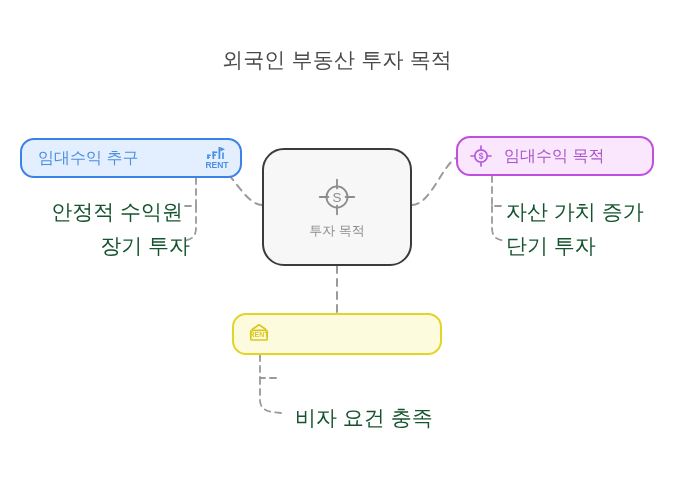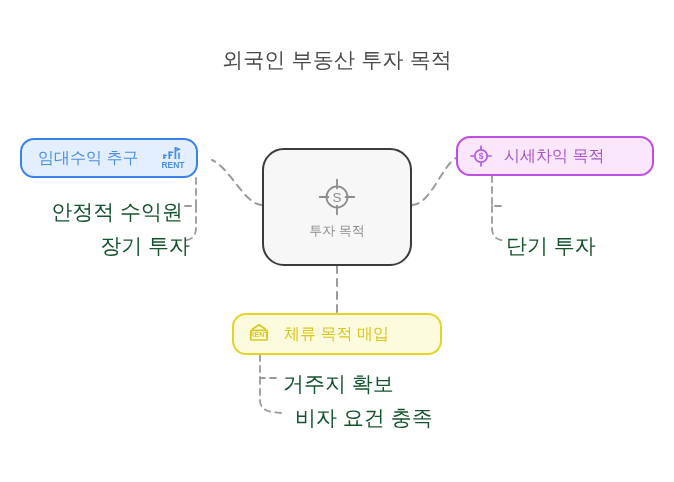--- a/index.html
+++ b/index.html
@@ -89,21 +89,21 @@
   .branch .b-icon {
     width: 26px;
     height: 26px;
     flex: 0 0 26px;
   }
 
   
   #branch-rental {
     left: 20px;
     top: 138px;
-    width: 178px;
+    width: 222px;
     height: 40px;
     border-color: #3b82e8;
     background: #e3eeff;
     padding: 0 10px 0 16px;
     justify-content: space-between;
   }
   #branch-rental .b-label { color: #4a90e2; }
 
   
   #branch-capitalgain {
@@ -222,37 +222,36 @@
     <span class="b-icon">
       <svg viewBox="0 0 26 26" width="26" height="26" fill="none" stroke="#b45be0" stroke-width="1.7" stroke-linecap="round">
         <circle cx="13" cy="13" r="6.2"></circle>
         <line x1="13" y1="3" x2="13" y2="6.4"></line>
         <line x1="13" y1="19.6" x2="13" y2="23"></line>
         <line x1="3" y1="13" x2="6.4" y2="13"></line>
         <line x1="19.6" y1="13" x2="23" y2="13"></line>
         <text x="13" y="16.4" font-family="'Liberation Sans', sans-serif" font-size="8.5" font-weight="bold" fill="#b45be0" stroke="none" text-anchor="middle">$</text>
       </svg>
     </span>
-    <span class="b-label">시세차익 목적</span>
+    <span class="b-label">임대수익 목적</span>
   </div>
 
   <div class="branch" id="branch-residence">
     <span class="b-icon">
       <svg viewBox="0 0 26 26" width="26" height="26">
         <g fill="none" stroke="#d9c71f" stroke-width="1.7" stroke-linejoin="round">
           <path d="M6 8.5 L13 3.8 L20 8.5"></path>
           <rect x="4.8" y="9.4" width="16.4" height="9.6" rx="1"></rect>
         </g>
         <text x="13" y="16.3" font-family="'Liberation Sans', sans-serif" font-size="7" font-weight="bold" fill="#d9c71f" text-anchor="middle">RENT</text>
       </svg>
     </span>
-    <span class="b-label">체류 목적 매입</span>
   </div>
 
   <div class="leaf right-align" id="leaf-stable">안정적 수익원</div>
   <div class="leaf right-align" id="leaf-longterm">장기 투자</div>
 
+  <div class="leaf" id="leaf-assetvalue">자산 가치 증가</div>
   <div class="leaf" id="leaf-shortterm">단기 투자</div>
 
-  <div class="leaf" id="leaf-housing">거주지 확보</div>
   <div class="leaf" id="leaf-visa">비자 요건 충족</div>
 
 </div>
 
 </body></html>

